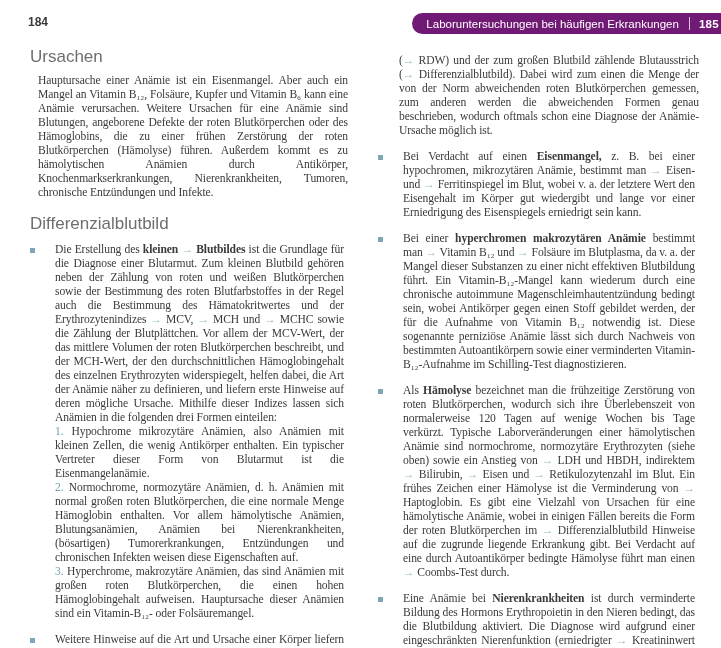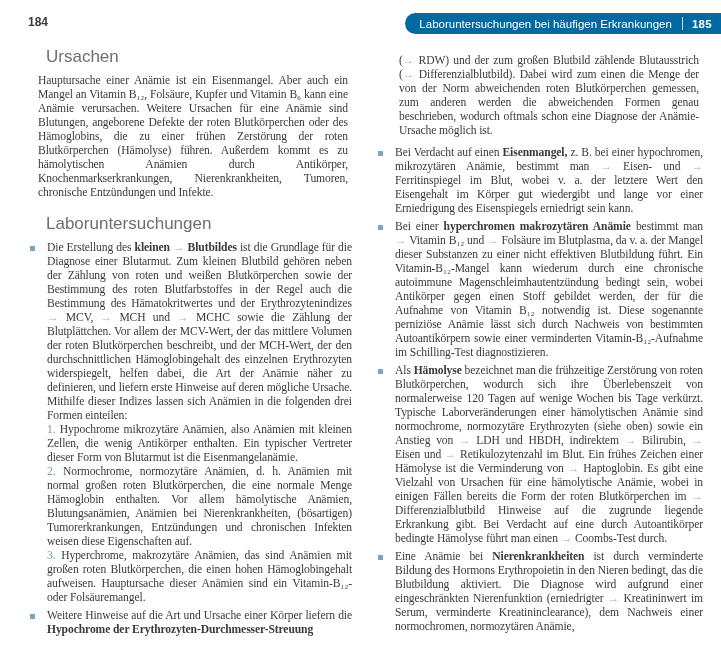--- a/index.html
+++ b/index.html
@@ -13,67 +13,67 @@
   }
   .pagenum-left{
     position:absolute;top:15px;left:28px;
     font-family:"Liberation Sans", sans-serif;
     font-size:12px;font-weight:bold;color:#3a3a3a;
   }
   .header-bar{
     position:absolute;top:13px;right:0;
     height:21px;
     display:flex;align-items:center;
-    background:#0369a1;
+    background:#701a75;
     border-radius:11px 0 0 11px;
     color:#ffffff;
     font-family:"Liberation Sans", sans-serif;
     font-size:11.5px;
     padding:0 0 0 14px;
   }
   .header-bar .divider{
     width:1px;height:13px;
     background:rgba(255,255,255,0.75);
     margin:0 9px 0 10px;
   }
   .header-bar .hpn{
-    padding-right:9px;font-weight:bold;letter-spacing:0.3px;
+    padding-right:2px;font-weight:bold;letter-spacing:0.3px;
   }
   .col{
     position:absolute;
     font-size:11.6px;
     line-height:14px;
     letter-spacing:-0.1px;
     text-align:justify;
   }
   .col-left{left:30px;top:50px;width:326px;}
   .col-right{left:378px;top:46px;width:329px;}
   h2.sec{
     font-family:"Liberation Sans", sans-serif;
     font-weight:400;
     font-size:17px;
     color:#6e6e6e;
     letter-spacing:0;
-    margin:0 0 10px 16px;
+    margin:0 0 10px 0;
     text-align:left;
   }
   h2.sec.second{margin-top:17px;}
   p.body-par{margin:8px;white-space:pre-wrap;}
   .bullet{
     position:relative;
     padding-left:13px;
     margin:0;
   }
   .bullet .marker{
     position:absolute;left:0;top:4.5px;
     width:5px;height:5px;
     background:#7fa6b8;
     display:block;
   }
-  .bullet p{margin:4px;white-space:pre-wrap;}
+  .bullet p{margin:12px;white-space:pre-wrap;}
   .cont{
     padding-left:13px;
   }
   .run-b{font-weight:bold;}
   .run-a{color:#94b8c6;}
   .run-n{color:#6fa0b4;}
 </style>
 </head>
 <body>
 
@@ -82,21 +82,21 @@
 <div class="header-bar">
   <span>Laboruntersuchungen bei häufigen Erkrankungen</span>
   <span class="divider"></span>
   <span class="hpn">185</span>
 </div>
 
 <div class="col col-left">
   <h2 class="sec">Ursachen</h2>
   <p class="body-par"><span>Hauptursache einer Anämie ist ein Eisenmangel. Aber auch ein Mangel an Vitamin B₁₂, Folsäure, Kupfer und Vitamin B₆ kann eine Anämie verursachen. Weitere Ursachen für eine Anämie sind Blutungen, angeborene Defekte der roten Blutkörperchen oder des Hämoglobins, die zu einer frühen Zerstörung der roten Blutkörperchen (Hämolyse) führen. Außerdem kommt es zu hämolytischen Anämien durch Antikörper, Knochenmarkserkrankungen, Nierenkrankheiten, Tumoren, chronische Entzündungen und Infekte.</span></p>
 
-  <h2 class="sec second">Laboruntersuchungen</h2>
+  <h2 class="sec second">Differenzialblutbild</h2>
 
   <div class="bullet">
     <span class="marker"></span>
     <p><span>Die Erstellung des </span><span class="run-b">kleinen</span><span> </span><span class="run-a">→</span><span> </span><span class="run-b">Blutbildes</span><span> ist die Grundlage für die Diagnose einer Blutarmut. Zum kleinen Blutbild gehören neben der Zählung von roten und weißen Blutkörperchen sowie der Bestimmung des roten Blutfarbstoffes in der Regel auch die Bestimmung des Hämatokritwertes und der Erythrozytenindizes </span><span class="run-a">→</span><span> MCV, </span><span class="run-a">→</span><span> MCH und </span><span class="run-a">→</span><span> MCHC sowie die Zählung der Blutplättchen. Vor allem der MCV-Wert, der das mittlere Volumen der roten Blutkörperchen beschreibt, und der MCH-Wert, der den durchschnittlichen Hämoglobingehalt des einzelnen Erythrozyten widerspiegelt, helfen dabei, die Art der Anämie näher zu definieren, und liefern erste Hinweise auf deren mögliche Ursache. Mithilfe dieser Indizes lassen sich Anämien in die folgenden drei Formen einteilen:
 </span><span class="run-n">1.</span><span> Hypochrome mikrozytäre Anämien, also Anämien mit kleinen Zellen, die wenig Antikörper enthalten. Ein typischer Vertreter dieser Form von Blutarmut ist die Eisenmangelanämie.
 </span><span class="run-n">2.</span><span> Normochrome, normozytäre Anämien, d. h. Anämien mit normal großen roten Blutkörperchen, die eine normale Menge Hämoglobin enthalten. Vor allem hämolytische Anämien, Blutungsanämien, Anämien bei Nierenkrankheiten, (bösartigen) Tumorerkrankungen, Entzündungen und chronischen Infekten weisen diese Eigenschaften auf.
 </span><span class="run-n">3.</span><span> Hyperchrome, makrozytäre Anämien, das sind Anämien mit großen roten Blutkörperchen, die einen hohen Hämoglobingehalt aufweisen. Hauptursache dieser Anämien sind ein Vitamin-B₁₂- oder Folsäuremangel.</span></p>
   </div>
   <div class="bullet">
     <span class="marker"></span>

